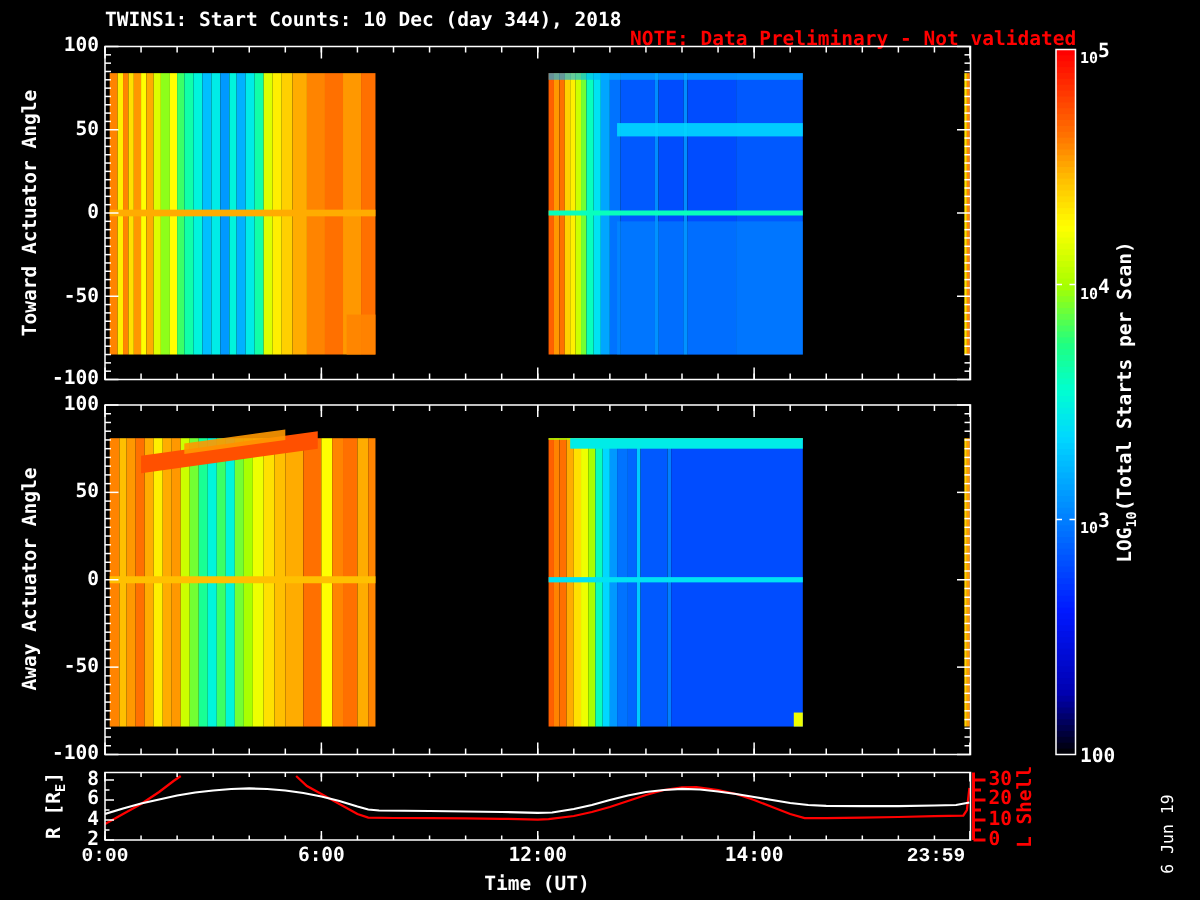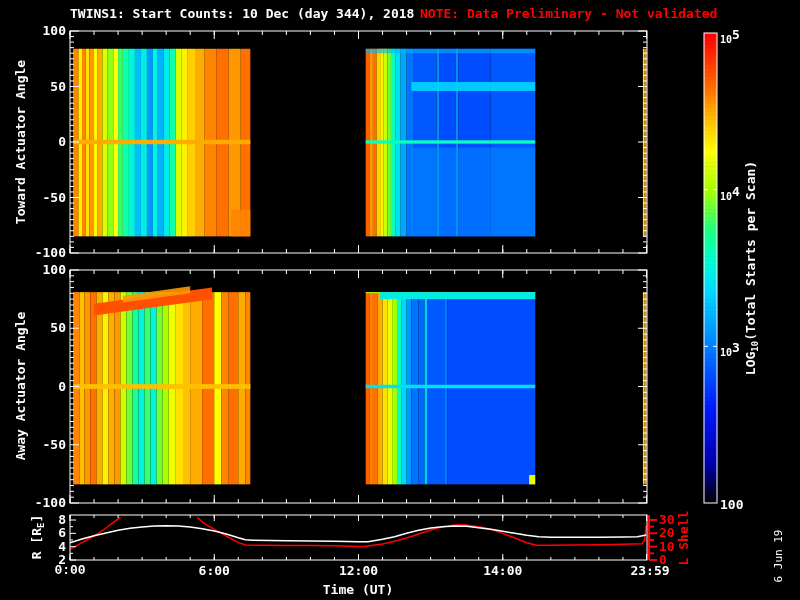--- a/index.html
+++ b/index.html
@@ -14,21 +14,21 @@
   .supbase{font-size:10px;}
   .sup{font-size:13px;vertical-align:4px;}
   svg{position:absolute;left:0;top:0;}
   .panel-hit{position:absolute;pointer-events:none;}
 </style>
 </head>
 <body>
 
 <div id="figure">
   <div class="lbl" style="left:70px;top:6px;">TWINS1: Start Counts: 10 Dec (day 344), 2018</div>
-  <div class="lbl red" style="left:420px;top:6px;">NOTE: Data Preliminary - Not validated</div>
+  <div class="lbl red" style="left:420px;top:19px;">NOTE: Data Preliminary - Not validated</div>
 
   <svg id="plot" width="800" height="600">
       <g>
         <rect x="73.12541666666667" y="48.760000000000005" width="5.2891666666666595" height="187.59000000000003" fill="rgb(255,132,0)"></rect>
         <rect x="78.41458333333333" y="48.760000000000005" width="3.606250000000003" height="187.59000000000003" fill="rgb(255,239,0)"></rect>
         <rect x="82.02083333333333" y="48.760000000000005" width="3.606250000000003" height="187.59000000000003" fill="rgb(255,132,0)"></rect>
         <rect x="85.62708333333333" y="48.760000000000005" width="3.606250000000003" height="187.59000000000003" fill="rgb(255,224,0)"></rect>
         <rect x="89.23333333333333" y="48.760000000000005" width="4.808333333333323" height="187.59000000000003" fill="rgb(255,152,0)"></rect>
         <rect x="94.04166666666666" y="48.760000000000005" width="3.606250000000003" height="187.59000000000003" fill="rgb(255,255,0)"></rect>
         <rect x="97.64791666666666" y="48.760000000000005" width="4.808333333333351" height="187.59000000000003" fill="rgb(255,172,0)"></rect>
@@ -646,21 +646,21 @@
   <div class="lbl rot red" style="left:684px;top:538px;">L Shell</div>
   <div class="lbl rot" id="cbar-label" style="left:753px;top:268px;">LOG<sub>10</sub>(Total Starts per Scan)</div>
   <div class="lbl rot small" style="left:779px;top:556px;font-weight:normal;">6 Jun 19</div>
   <div class="lbl ctr" style="left:358px;top:582px;">Time (UT)</div>
 
   <div id="gen-labels">
       <div class="lbl ctr" style="left: 70px; top: 563px; font-family: Liberation Mono, monospace;">0:00</div>
       <div class="lbl ctr" style="left: 214.25px; top: 563px;">6:00</div>
       <div class="lbl ctr" style="left: 358.5px; top: 563px;">12:00</div>
       <div class="lbl ctr" style="left: 502.75px; top: 563px;">14:00</div>
-      <div class="lbl ctr" style="left: 650px; top: 563px;">23:59</div>
+      <div class="lbl ctr" style="left: 624px; top: 563px; font-family: Liberation Mono, monospace;">23:59</div>
       <div class="lbl" style="right: 734px; top: 23px;">100</div>
       <div class="lbl" style="right: 734px; top: 78.5px;">50</div>
       <div class="lbl" style="right: 734px; top: 134px;">0</div>
       <div class="lbl" style="right: 734px; top: 189.5px;">-50</div>
       <div class="lbl" style="right: 734px; top: 245px;">-100</div>
       <div class="lbl" style="right: 734px; top: 262px;">100</div>
       <div class="lbl" style="right: 734px; top: 320.25px;">50</div>
       <div class="lbl" style="right: 734px; top: 378.5px;">0</div>
       <div class="lbl" style="right: 734px; top: 436.75px;">-50</div>
       <div class="lbl" style="right: 734px; top: 495px;">-100</div>

